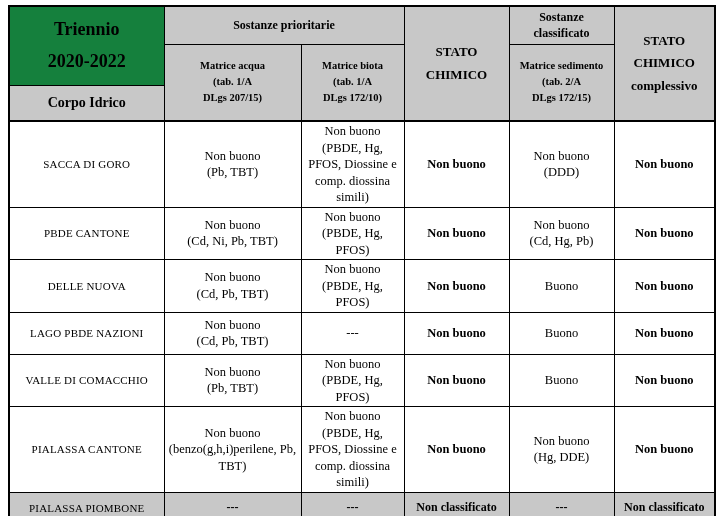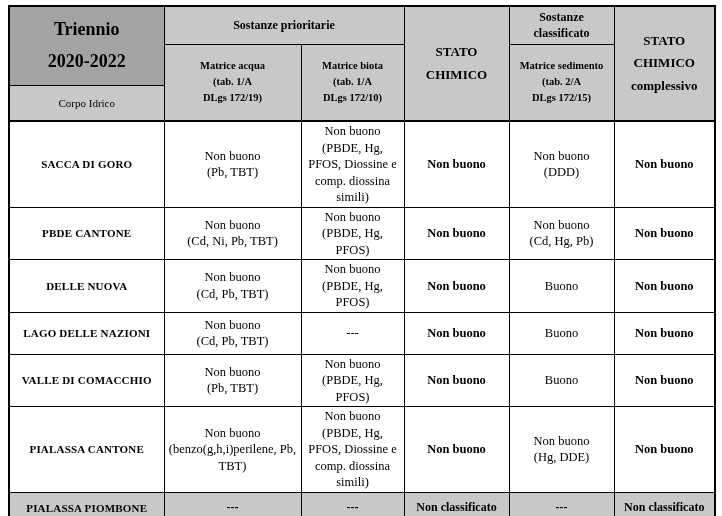--- a/index.html
+++ b/index.html
@@ -46,47 +46,47 @@
   tbody tr:nth-child(3) { height: 46px; }
   tbody tr:nth-child(4) { height: 42px; }
   tbody tr:nth-child(5) { height: 45px; }
   tbody tr:nth-child(6) { height: 77px; }
   tbody tr:nth-child(7) { height: 32px; }
   
   tbody tr:first-child td { border-top: 2px solid #000000; }
 
   .gray { background: #c8c8c8; }
   .title-cell {
-    background: #a3a3a3;
+    background: #15803d;
     font-size: 18px;
     font-weight: bold;
     line-height: 1.75;
   }
   .corpo-cell {
+    font-size: 14px;
+    font-weight: bold;
+  }
+  .sp-cell {
+    font-size: 12px;
+    font-weight: bold;
+    line-height: 1.35;
+  }
+  .sub-cell {
+    font-size: 10.5px;
+    font-weight: bold;
+    line-height: 1.55;
+  }
+  .stato-h-cell {
+    font-size: 13px;
+    font-weight: bold;
+    line-height: 1.7;
+  }
+  .name-cell {
     font-size: 11px;
     font-weight: normal;
-  }
-  .sp-cell {
-    font-size: 12px;
-    font-weight: bold;
-    line-height: 1.35;
-  }
-  .sub-cell {
-    font-size: 10.5px;
-    font-weight: bold;
-    line-height: 1.55;
-  }
-  .stato-h-cell {
-    font-size: 13px;
-    font-weight: bold;
-    line-height: 1.7;
-  }
-  .name-cell {
-    font-size: 11px;
-    font-weight: bold;
     letter-spacing: 0.2px;
   }
   .val {
     font-size: 12.5px;
     line-height: 1.32;
   }
   .val-bold {
     font-size: 12.5px;
     font-weight: bold;
     line-height: 1.32;
@@ -117,21 +117,21 @@
 CHIMICO</td>
         <td class="gray sp-cell">Sostanze
 classificato</td>
         <td rowspan="3" class="gray stato-h-cell">STATO
 CHIMICO
 complessivo</td>
       </tr>
       <tr class="h2">
         <td rowspan="2" class="gray sub-cell">Matrice acqua
 (tab. 1/A
-DLgs 172/19)</td>
+DLgs 207/15)</td>
         <td rowspan="2" class="gray sub-cell">Matrice biota
 (tab. 1/A
 DLgs 172/10)</td>
         <td rowspan="2" class="gray sub-cell">Matrice sedimento
 (tab. 2/A
 DLgs 172/15)</td>
       </tr>
       <tr class="h3">
         <td class="gray corpo-cell">Corpo Idrico</td>
       </tr>
@@ -163,21 +163,21 @@
         <td class="name-cell">DELLE NUOVA</td>
         <td class="val">Non buono
 (Cd, Pb, TBT)</td>
         <td class="val">Non buono
 (PBDE, Hg, PFOS)</td>
         <td class="val-bold">Non buono</td>
         <td class="val">Buono</td>
         <td class="val-bold">Non buono</td>
       </tr>
       <tr>
-        <td class="name-cell">LAGO DELLE NAZIONI</td>
+        <td class="name-cell">LAGO PBDE NAZIONI</td>
         <td class="val">Non buono
 (Cd, Pb, TBT)</td>
         <td class="val">---</td>
         <td class="val-bold">Non buono</td>
         <td class="val">Buono</td>
         <td class="val-bold">Non buono</td>
       </tr>
       <tr>
         <td class="name-cell">VALLE DI COMACCHIO</td>
         <td class="val">Non buono

